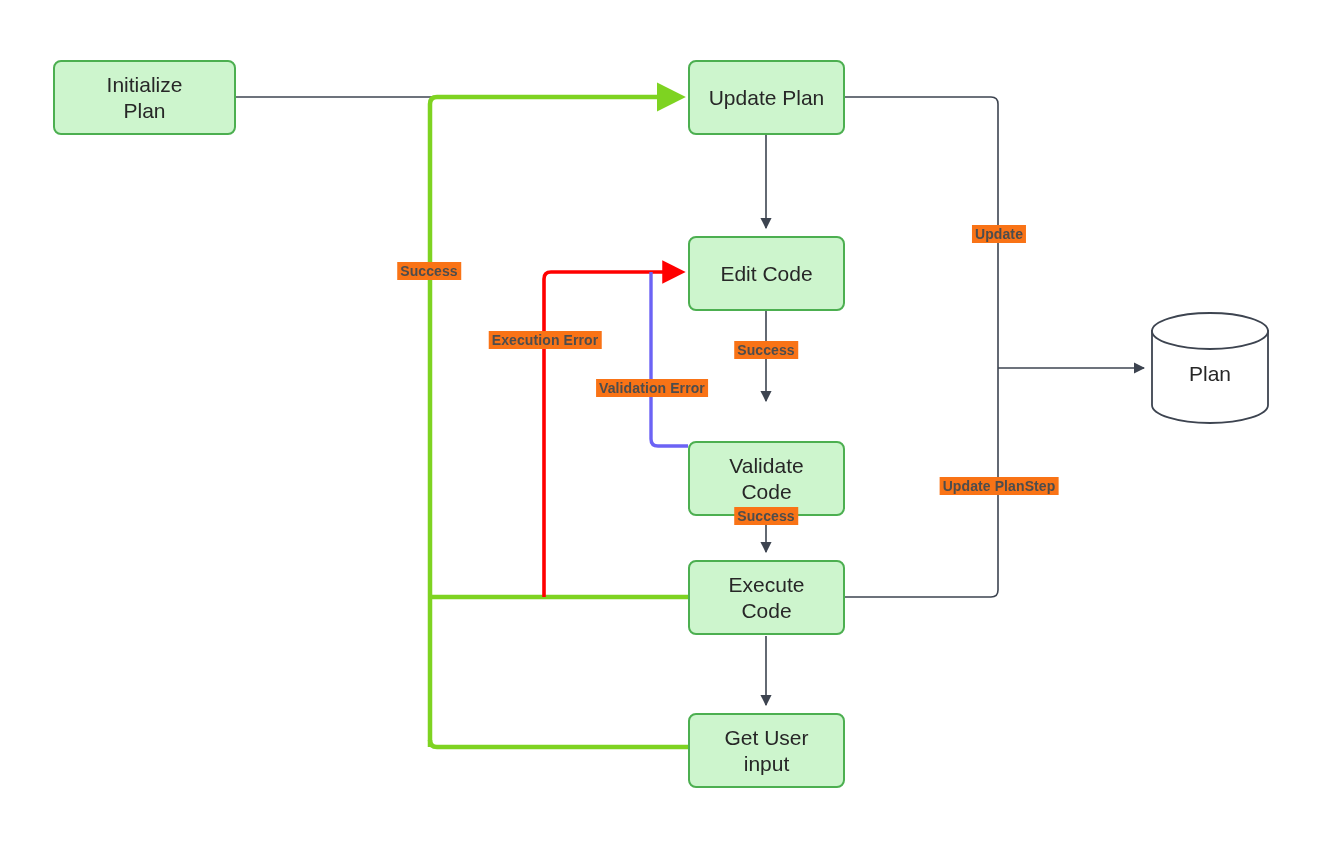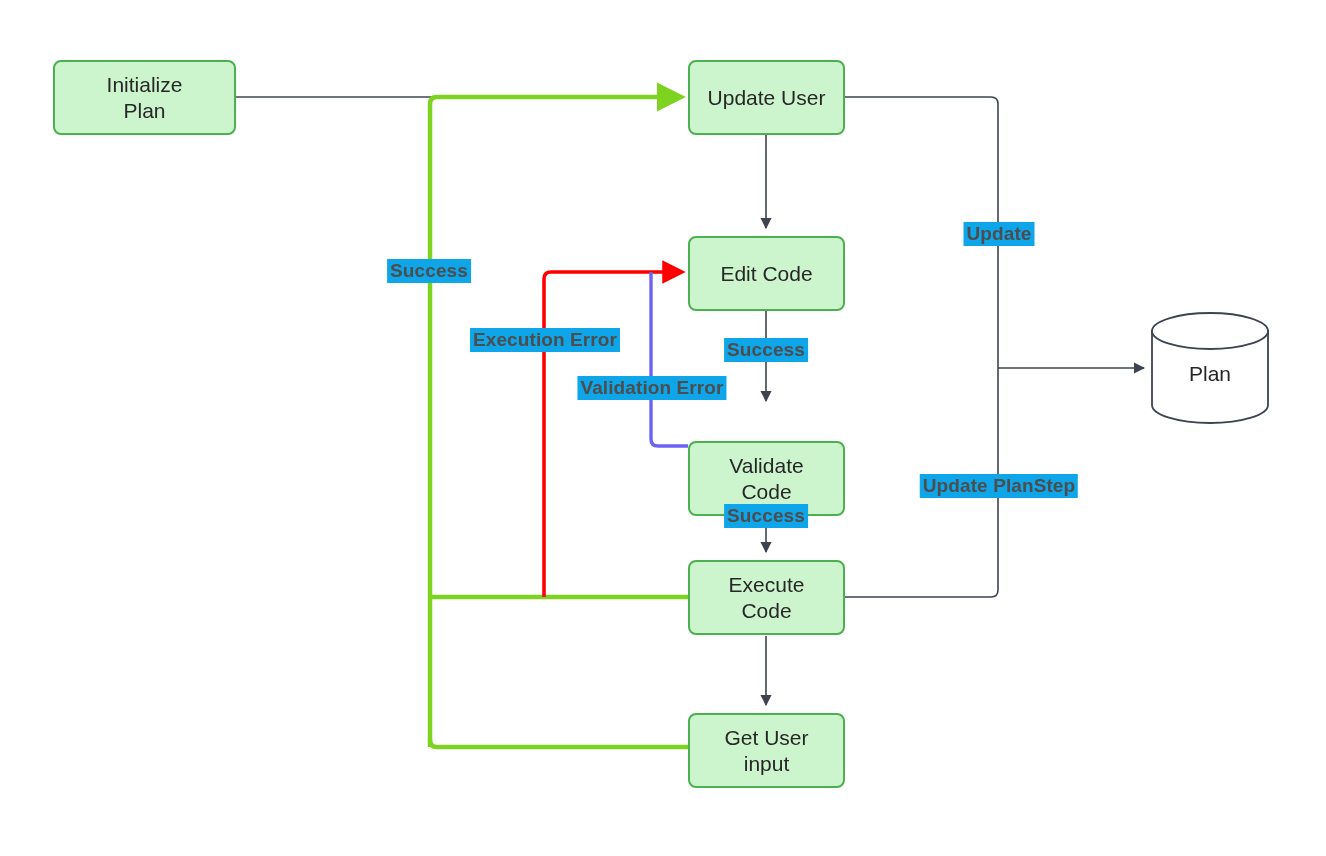--- a/index.html
+++ b/index.html
@@ -38,23 +38,23 @@
     color: #272727;
     font-size: 21px;
     line-height: 1.22;
     font-family: "Liberation Sans", sans-serif;
     white-space: pre-line;
     z-index: 3;
   }
   .edge-label {
     position: absolute;
     transform: translate(-50%, -50%);
-    background: #0ea5e9;
+    background: #f97316;
     color: #4d4d4d;
-    font-size: 19px;
+    font-size: 14px;
     font-weight: bold;
     font-family: "Liberation Sans", sans-serif;
     letter-spacing: 0.1px;
     white-space: nowrap;
     padding: 1px 3px;
     z-index: 4;
   }
   .datastore-label {
     position: absolute;
     transform: translate(-50%, -50%);
@@ -114,21 +114,21 @@
       <ellipse cx="1210" cy="331" rx="58" ry="18" fill="#ffffff" stroke="#3d4450" stroke-width="1.8"></ellipse>
     </g>
   </svg>
 
   <div class="node-box" style="left:53px; top:60px; width:183px; height:75px;">
     <span>Initialize
 Plan</span>
   </div>
 
   <div class="node-box" style="left:688px; top:60px; width:157px; height:75px;">
-    <span>Update User</span>
+    <span>Update Plan</span>
   </div>
 
   <div class="node-box" style="left:688px; top:236px; width:157px; height:75px;">
     <span>Edit Code</span>
   </div>
 
   <div class="node-box" style="left:688px; top:409px; width:157px; height:75px;margin-top:32px;">
     <span>Validate
 Code</span>
   </div>

